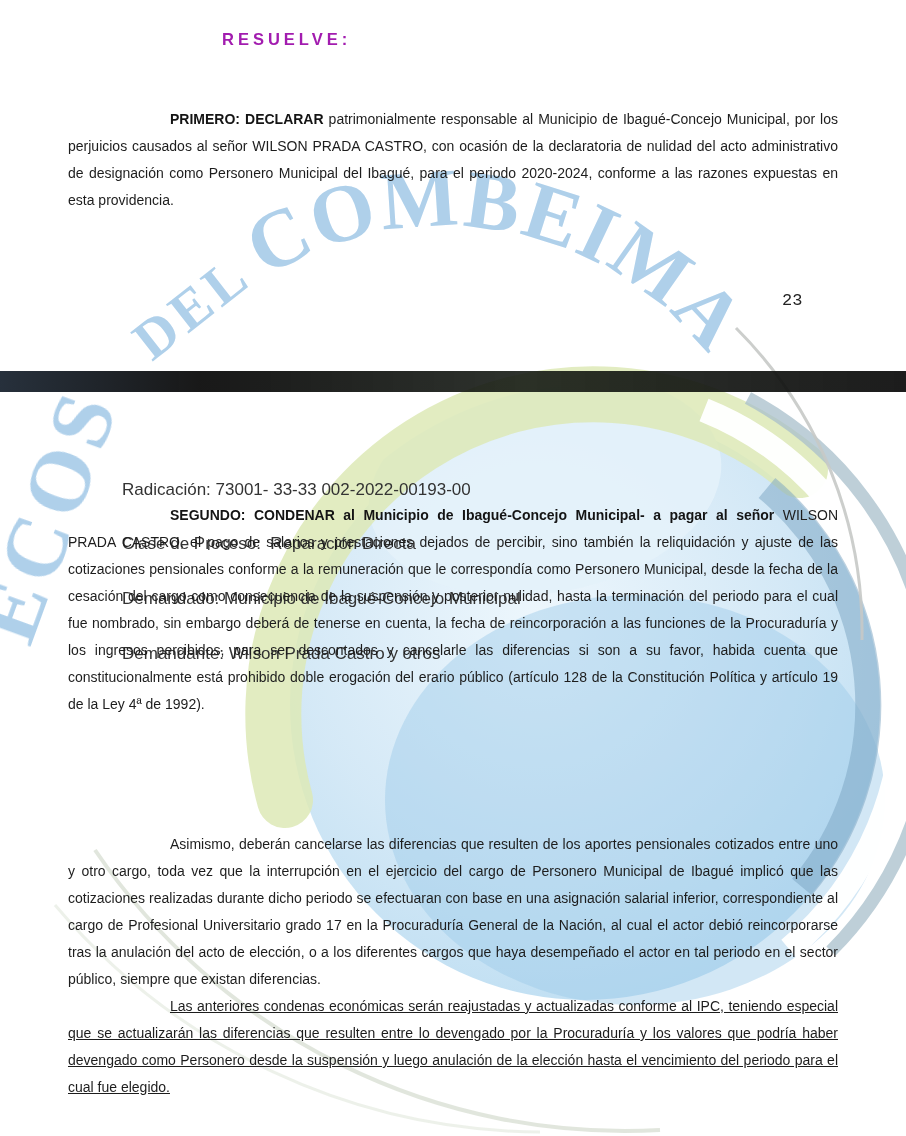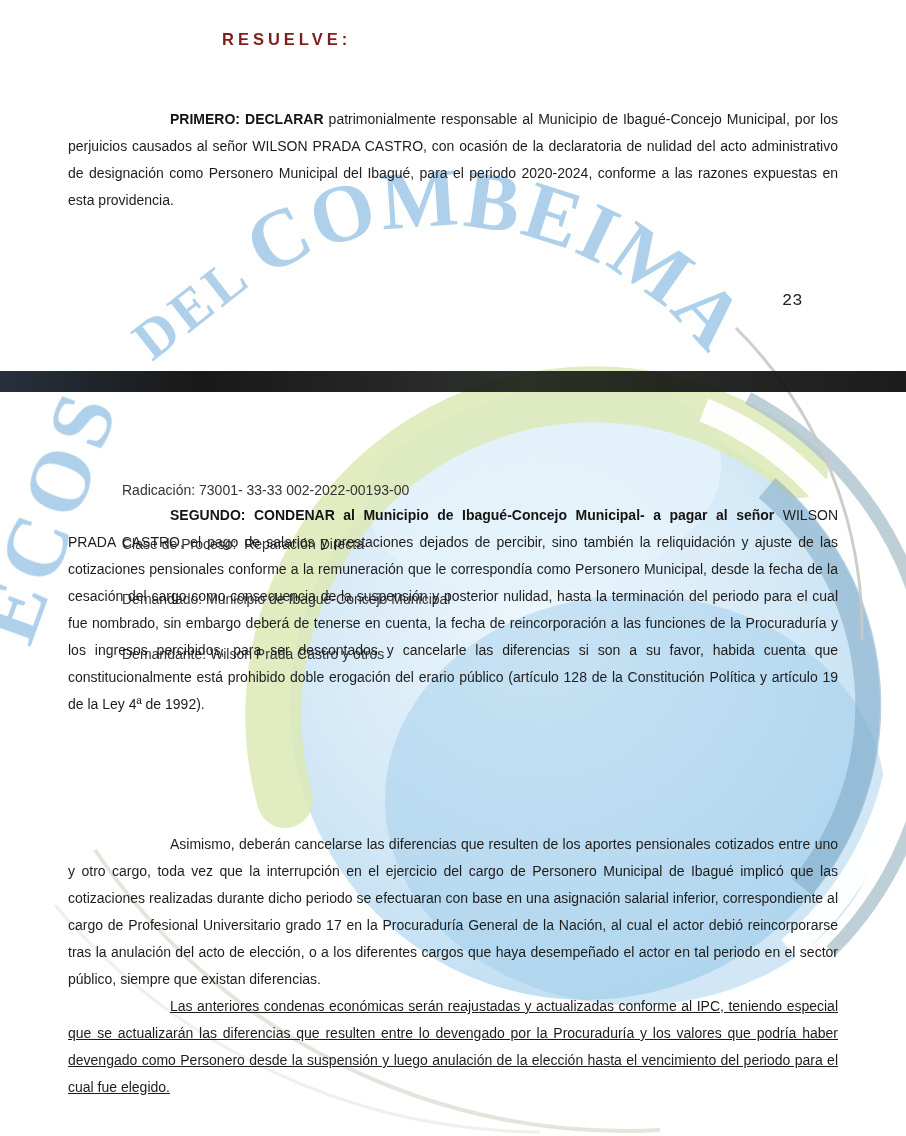--- a/index.html
+++ b/index.html
@@ -16,21 +16,21 @@
     z-index:1;pointer-events:none;
   }
   .wm-letters{
     font-family:"Liberation Serif", serif;
     font-weight:bold;
     opacity:0.92;
   }
   .doc-heading{
     position:absolute;left:222px;top:30px;z-index:3;
     font-size:16.5px;font-weight:bold;letter-spacing:4px;
-    color:#7f1d1d;margin:0;
+    color:#a21caf;margin:0;
   }
   .para{
     position:absolute;left:68px;width:770px;z-index:3;
     font-size:14px;line-height:27px;
     text-align:justify;margin:0;
     color:#1d1d1d;
   }
   .para .lead{font-weight:bold;color:#141414;}
   .p1{top:106px;text-indent:102px;}
   .p2{top:502px;text-indent:102px;}
@@ -44,21 +44,21 @@
   .separator-bar{
     position:absolute;left:0;top:371px;width:906px;height:21px;z-index:4;
     background:linear-gradient(90deg,
       rgba(30,40,52,0.96) 0%,
       rgba(10,10,10,0.94) 22%,
       rgba(17,22,16,0.88) 58%,
       rgba(14,14,14,0.94) 100%);
   }
   .case-header{
     position:absolute;left:122px;top:444px;z-index:3;
-    font-size:14px;line-height:18.3px;color:#333;
+    font-size:17px;line-height:18.3px;color:#333;
     white-space:pre-wrap;
   }
   .case-header div{margin:0;}
 </style>
 </head>
 <body>
 
 <div class="page">
 
   <svg class="watermark" viewBox="0 0 906 1136" aria-hidden="true">

